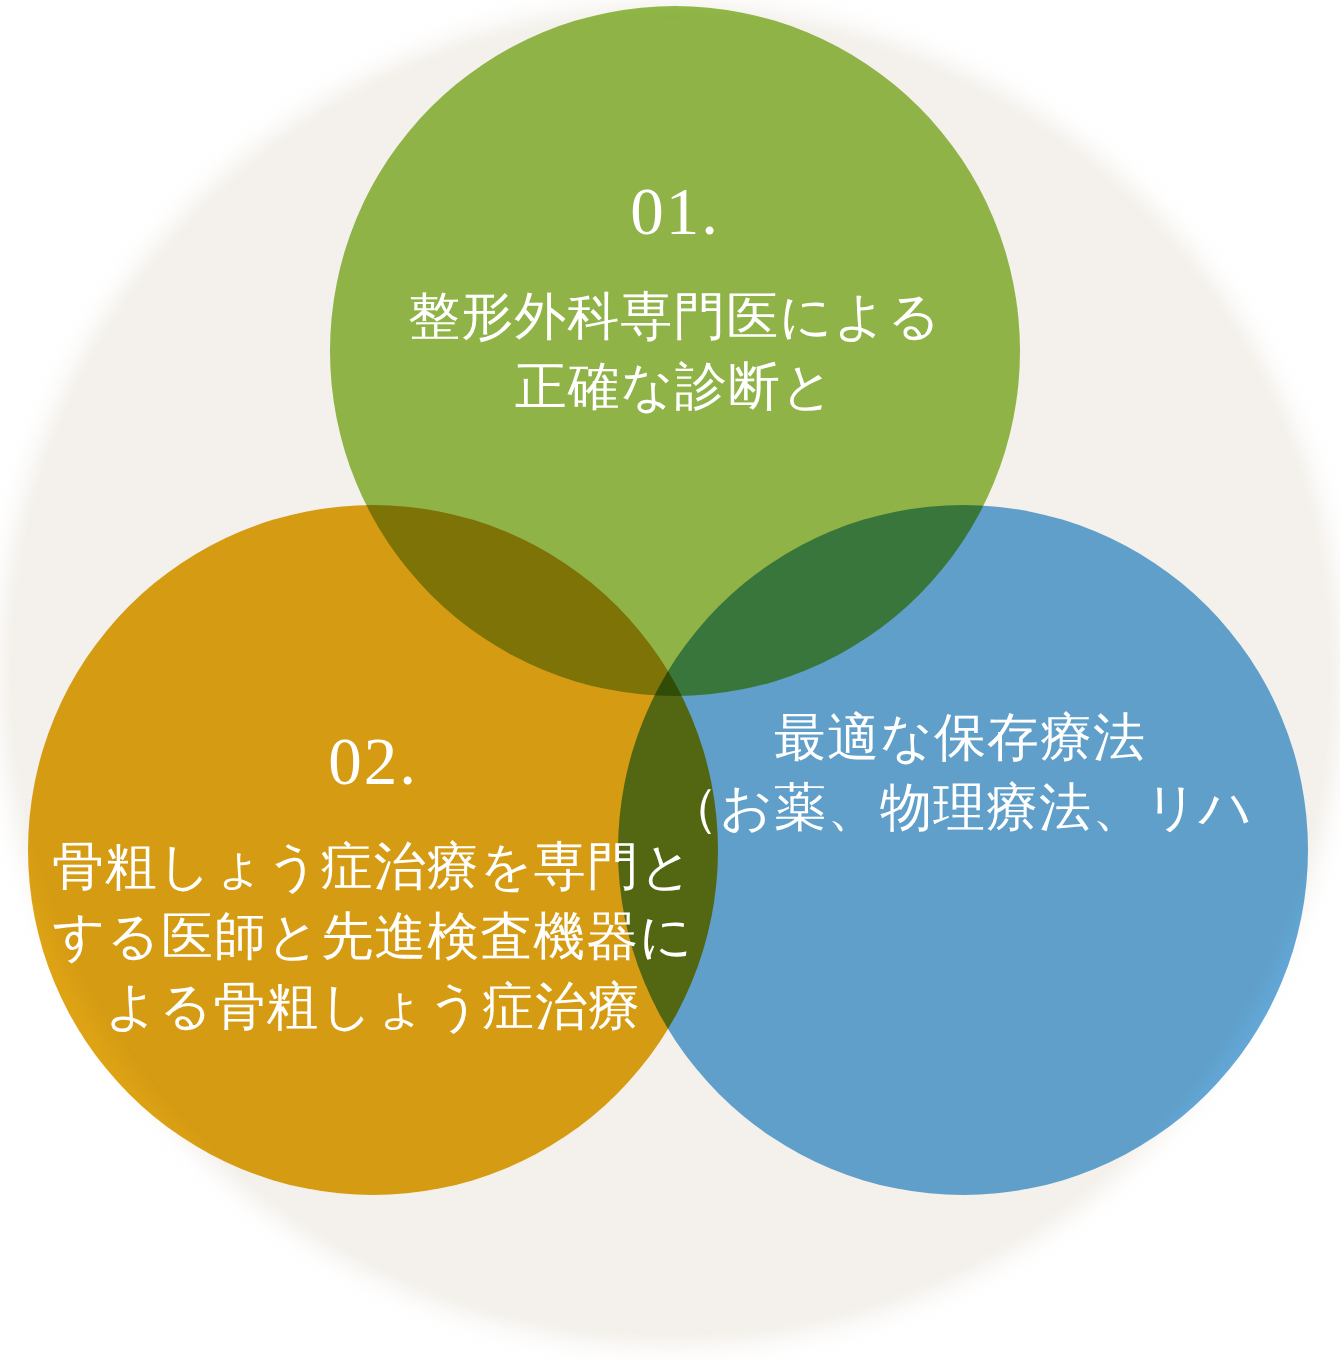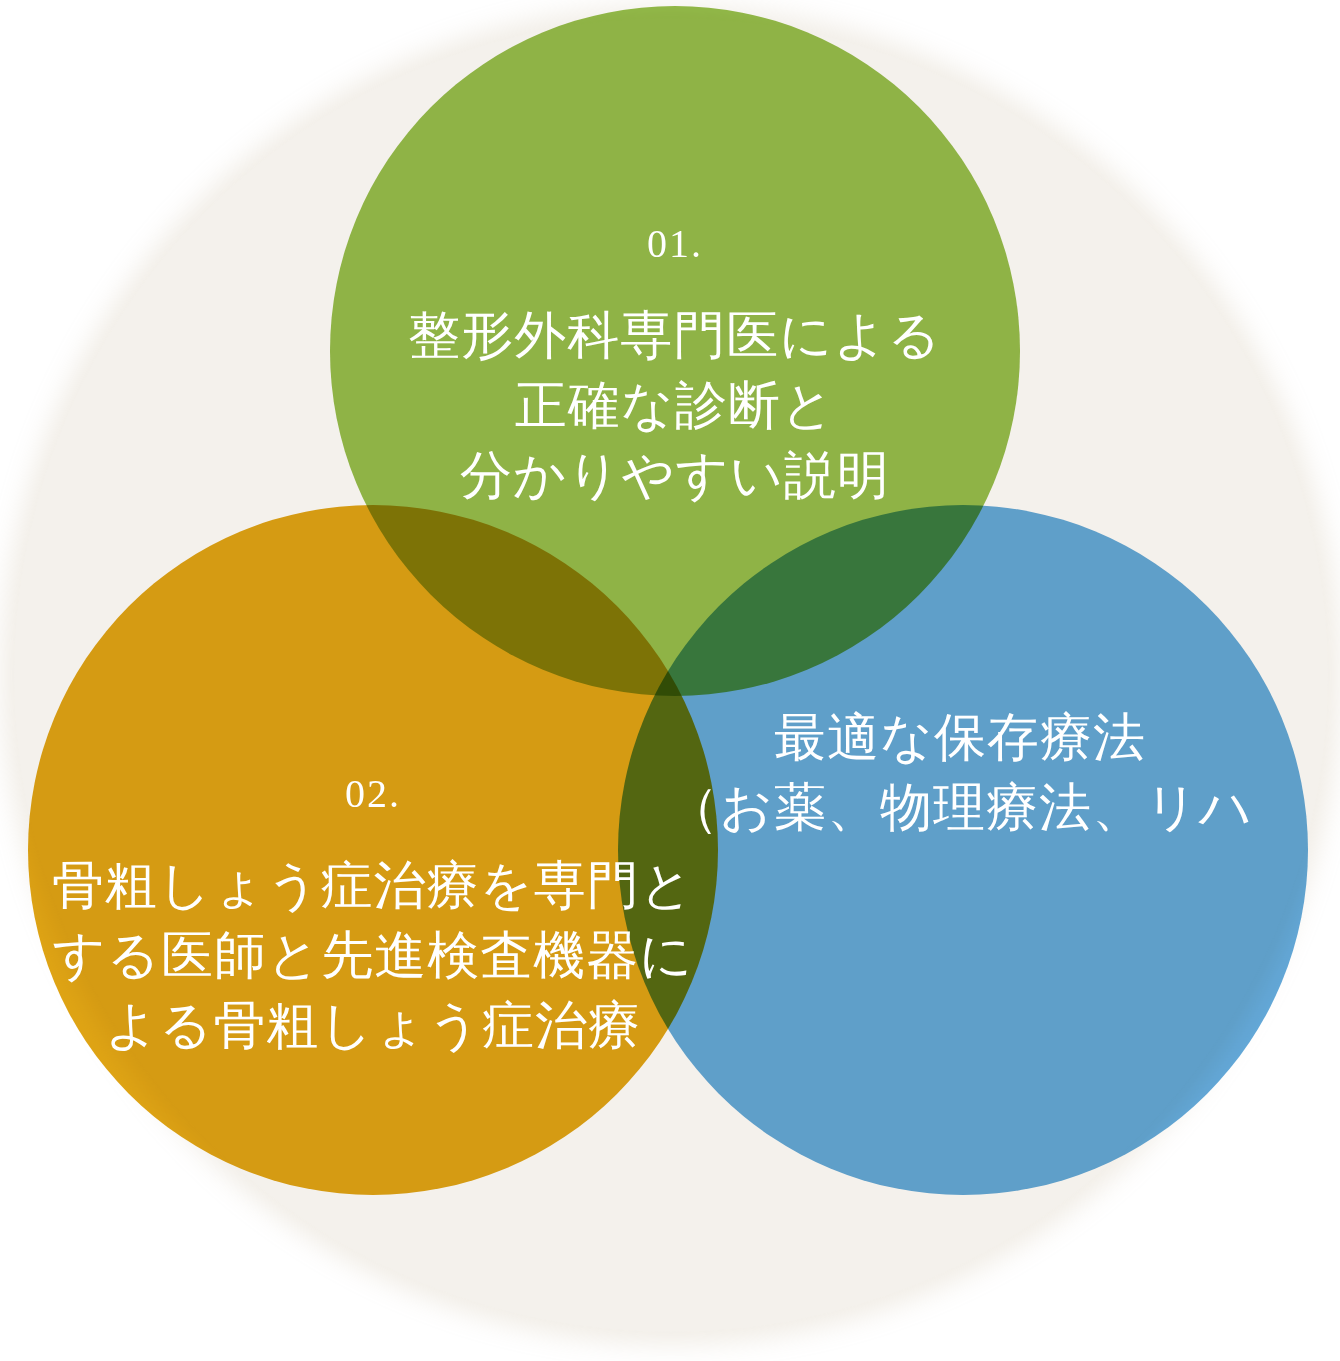--- a/index.html
+++ b/index.html
@@ -40,26 +40,25 @@
   .circle-left  { left: 28px;  top: 505px; }
   .circle-right { left: 618px; top: 505px; }
 
   .label {
     position: absolute;
     color: #ffffff;
     text-align: center;
   }
   .label .num {
     font-family: "Liberation Serif", serif;
-    font-size: 40px;
+    font-size: 67px;
     line-height: 1;
     font-weight: 400;
     margin-bottom: 36px;
     letter-spacing: 2px;
-    margin-top: 46px;
   }
   .label .line {
     font-size: 52px;
     line-height: 70px;
     font-weight: 300;
     letter-spacing: 1px;
     white-space: nowrap;
   }
   .label-top   { left: 375px; top: 178px; width: 600px; }
   .label-left  { left: 43px;  top: 728px; width: 660px; }
@@ -74,21 +73,20 @@
     <div class="bg-circle" style="background-color: rgb(244, 241, 236);"></div>
     <div class="circle circle-top" style="background-color: rgb(149, 190, 75);"></div>
     <div class="circle circle-left" style="background-color: rgb(223, 164, 20);"></div>
     <div class="circle circle-right" style="background-color: rgb(99, 168, 217);"></div>
   </div>
 
   <div class="label label-top">
     <div class="num">01.</div>
     <div class="line">整形外科専門医による</div>
     <div class="line">正確な診断と</div>
-    <div class="line">分かりやすい説明</div>
   </div>
 
   <div class="label label-left">
     <div class="num">02.</div>
     <div class="line">骨粗しょう症治療を専門と</div>
     <div class="line">する医師と先進検査機器に</div>
     <div class="line">よる骨粗しょう症治療</div>
   </div>
 
   <div class="label label-right">

